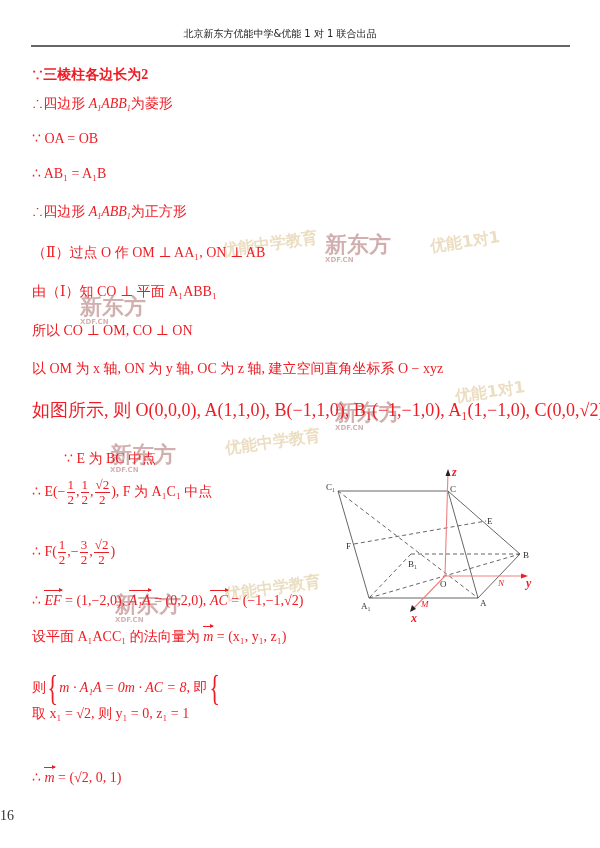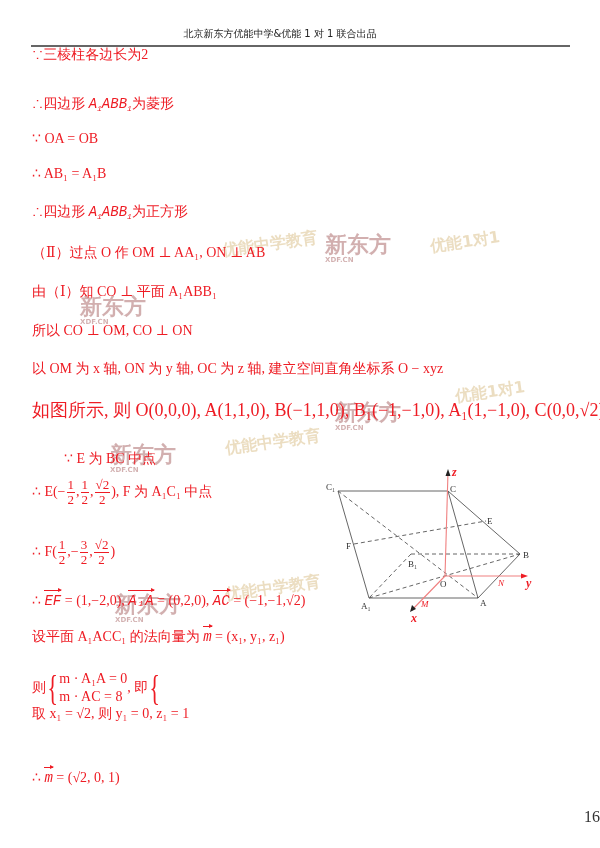--- a/index.html
+++ b/index.html
@@ -2,56 +2,56 @@
 <html><head>
 <meta charset="utf-8">
 <style>
   html, body { margin: 0; padding: 0; background: #ffffff; }
   body { width: 600px; height: 848px; position: relative; overflow: hidden;
          font-family: "Liberation Serif", "DejaVu Serif", serif; }
   .header { position: absolute; top: 27px; left: 0; width: 560px; text-align: center;
             font-family: "DejaVu Sans", "Liberation Sans", sans-serif; font-size: 10px; color: #222; }
   .rule { position: absolute; top: 45px; left: 31px; width: 539px; height: 2px; background: #666; }
   .line { position: absolute; left: 32px; color: #ee1c24; font-size: 14px; white-space: nowrap; line-height: 18px; }
-  .line i { font-style: italic; font-family: Liberation Mono, monospace; }
+  .line i { font-style: italic; }
   .line sub { font-size: 8px; vertical-align: -3px; }
   .frac { display: inline-block; vertical-align: middle; text-align: center; font-size: 13px; line-height: 14px; margin: 0 1px; }
   .frac .num { display: block; border-bottom: 1px solid #ee1c24; padding: 0 1px; }
   .frac .den { display: block; }
   .vec { position: relative; display: inline-block; }
   .vec::before { content: ""; position: absolute; left: 0; right: 0; top: -2px; height: 1px; background: #ee1c24; }
   .vec::after { content: ""; position: absolute; right: -1px; top: -4px; border-left: 4px solid #ee1c24; border-top: 2px solid transparent; border-bottom: 2px solid transparent; }
   .sys { display: inline-flex; align-items: center; vertical-align: middle; }
   .brace { font-size: 36px; line-height: 36px; transform: scaleX(0.6); margin: 0 -2px; }
-  .sys-rows { display: inline-flex; flex-direction: column; line-height: 18px; }
+  .sys-rows { display: inline-flex; flex-direction: row; line-height: 18px; font-style: italic; }
   .wm { position: absolute; font-family: "DejaVu Sans", sans-serif; font-weight: bold; opacity: 0.35; pointer-events: none; white-space: nowrap; }
   .wm-xdf { color: #7f1d1d; font-size: 22px; }
   .wm-xdf small { display: block; font-size: 7px; text-align: left; margin-top: -4px; }
   .wm-yn { color: #c8a050; font-size: 16px; transform: rotate(-8deg); }
-  .footer { position: absolute; top: 808px; left: 0; width: 600px; text-align: right; font-size: 16px; color: #333; }
+  .footer { position: absolute; top: 808px; left: 0; width: 600px; text-align: left; font-size: 14px; color: #333; }
   .figure { position: absolute; left: 320px; top: 460px; width: 230px; height: 170px; }
 </style>
 </head>
 <body>
 
 <div class="header">北京新东方优能中学&amp;优能 1 对 1 联合出品</div>
 <div class="rule"></div>
 
 <div class="wm wm-yn" style="left:222px;top:234px;">优能中学教育</div>
 <div class="wm wm-xdf" style="left:325px;top:230px;"><span>新东方</span><small>XDF.CN</small></div>
 <div class="wm wm-yn" style="left:430px;top:232px;">优能1对1</div>
 <div class="wm wm-xdf" style="left:80px;top:292px;"><span>新东方</span><small>XDF.CN</small></div>
 <div class="wm wm-yn" style="left:455px;top:382px;">优能1对1</div>
 <div class="wm wm-xdf" style="left:335px;top:398px;"><span>新东方</span><small>XDF.CN</small></div>
 <div class="wm wm-xdf" style="left:110px;top:440px;"><span>新东方</span><small>XDF.CN</small></div>
 <div class="wm wm-yn" style="left:225px;top:432px;">优能中学教育</div>
 <div class="wm wm-yn" style="left:225px;top:578px;">优能中学教育</div>
 <div class="wm wm-xdf" style="left:115px;top:590px;"><span>新东方</span><small>XDF.CN</small></div>
 
-<div class="line" style="top:46px;">∵三棱柱各边长为2</div>
+<div class="line" style="top:66px;font-weight:bold;">∵三棱柱各边长为2</div>
 
 <div class="line" style="top:95px;">
   <span>∴四边形 </span><i>A<sub>1</sub>ABB<sub>1</sub></i><span>为菱形</span>
 </div>
 
 <div class="line" style="top:130px;">∵ OA = OB</div>
 <div class="line" style="top:165px;">∴ AB₁ = A₁B</div>
 
 <div class="line" style="top:203px;">
   <span>∴四边形 </span><i>A<sub>1</sub>ABB<sub>1</sub></i><span>为正方形</span>

